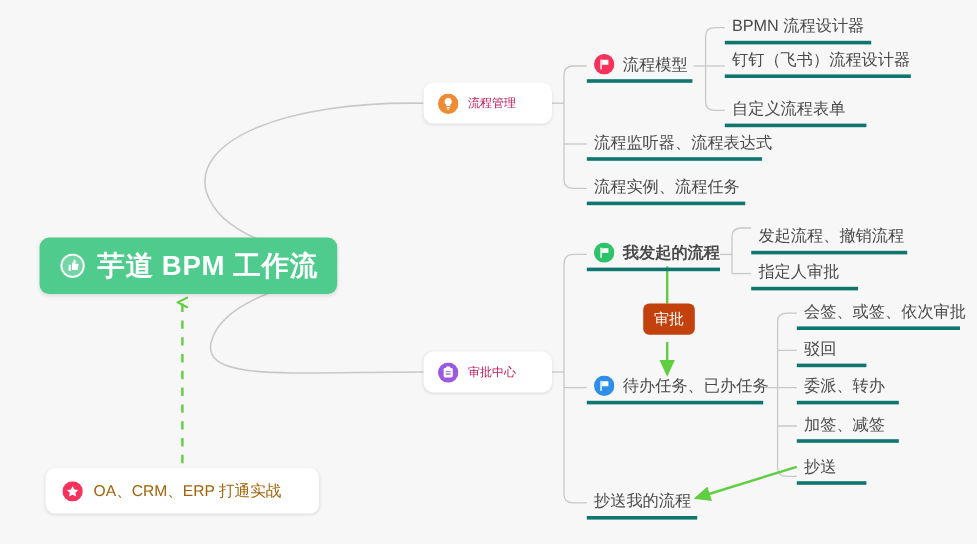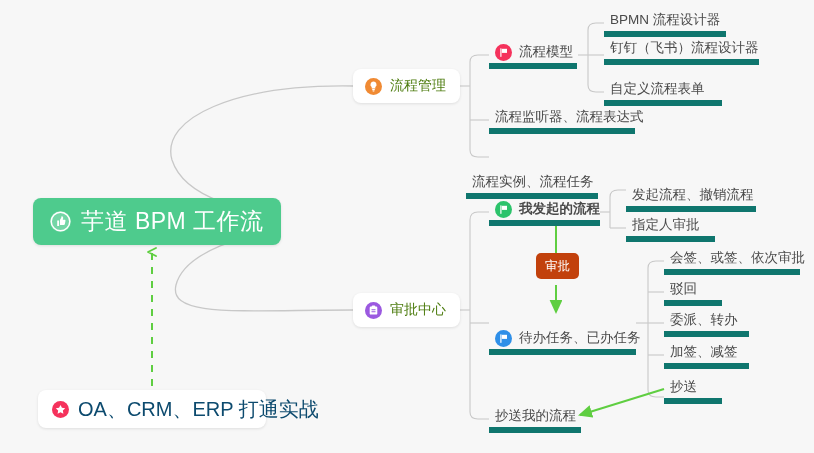--- a/index.html
+++ b/index.html
@@ -36,20 +36,21 @@
     top: 198px;
     width: 248px;
     height: 47px;
     background: #4ecb8d;
     border-radius: 8px;
     box-shadow: 0 1px 3px rgba(0,0,0,0.10);
     display: flex;
     align-items: center;
     padding-left: 17px;
     box-sizing: border-box;
+    font-weight: bold;
   }
   .root-label {
     color: #ffffff;
     font-size: 23px;
     letter-spacing: 0.5px;
     margin-left: 10px;
     white-space: nowrap;
   }
 
   
@@ -59,37 +60,37 @@
     border-radius: 8px;
     box-shadow: 0 1px 3px rgba(0,0,0,0.10);
     display: flex;
     align-items: center;
     height: 34px;
     padding: 0 14px 0 12px;
     box-sizing: border-box;
     white-space: nowrap;
   }
   .branch-label {
-    color: #4d7c0f;
-    font-size: 14px;
+    color: #be185d;
+    font-size: 10px;
     margin-left: 8px;
   }
   #branch-liucheng { left: 353px; top: 69px; width: 107px; }
   #branch-shenpi   { left: 353px; top: 293px; width: 107px; }
 
   
   .leaf {
     position: absolute;
     white-space: nowrap;
     display: flex;
     align-items: center;
     height: 28px;
     box-sizing: border-box;
     padding: 0 8px 0 6px;
-    border-bottom: 6px solid #0f766e;
+    border-bottom: 3px solid #0f766e;
   }
   .leaf-label {
     color: #4a4a4a;
     font-size: 13.5px;
   }
   .leaf.has-icon .leaf-label { margin-left: 7px; }
 
   
   .icon-badge {
     width: 17px;
@@ -128,22 +129,22 @@
     height: 38px;
     background: #ffffff;
     border-radius: 8px;
     box-shadow: 0 1px 3px rgba(0,0,0,0.10);
     display: flex;
     align-items: center;
     padding-left: 14px;
     box-sizing: border-box;
   }
   .callout-label {
-    color: #0c4a6e;
-    font-size: 20px;
+    color: #a16207;
+    font-size: 13px;
     margin-left: 9px;
     white-space: nowrap;
   }
 </style>
 </head>
 <body>
 
 <div id="canvas">
 
   <svg class="links" viewBox="0 0 814 453">
@@ -238,21 +239,21 @@
         <path d="M6.8 4.8 h5.2 v4.1 H6.8 z" fill="#ffffff"></path>
       </svg>
     </span>
     <span class="leaf-label">流程模型</span>
   </div>
 
   <div class="leaf" style="left:489px; top:106px; width:146px;">
     <span class="leaf-label">流程监听器、流程表达式</span>
   </div>
 
-  <div class="leaf" style="left:466px; top:143px; width:132px;margin-top:28px;">
+  <div class="leaf" style="left:489px; top:143px; width:132px;">
     <span class="leaf-label">流程实例、流程任务</span>
   </div>
 
   <div class="leaf" style="left:604px; top:9px; width:122px;">
     <span class="leaf-label">BPMN 流程设计器</span>
   </div>
 
   <div class="leaf" style="left:604px; top:37px; width:155px;">
     <span class="leaf-label">钉钉（飞书）流程设计器</span>
   </div>
@@ -278,21 +279,21 @@
     <span class="icon-badge">
       <svg width="17" height="17" viewBox="0 0 17 17">
         <circle cx="8.5" cy="8.5" r="8.5" fill="#2cc36b"></circle>
         <rect x="5.3" y="4.3" width="1.2" height="8.6" rx="0.55" fill="#ffffff"></rect>
         <path d="M6.8 4.8 h5.2 v4.1 H6.8 z" fill="#ffffff"></path>
       </svg>
     </span>
     <span class="leaf-label">我发起的流程</span>
   </div>
 
-  <div class="leaf has-icon" style="left:489px; top:327px; width:147px;">
+  <div class="leaf has-icon" style="left:489px; top:309px; width:147px;">
     <span class="icon-badge">
       <svg width="17" height="17" viewBox="0 0 17 17">
         <circle cx="8.5" cy="8.5" r="8.5" fill="#2e8fe8"></circle>
         <rect x="5.3" y="4.3" width="1.2" height="8.6" rx="0.55" fill="#ffffff"></rect>
         <path d="M6.8 4.8 h5.2 v4.1 H6.8 z" fill="#ffffff"></path>
       </svg>
     </span>
     <span class="leaf-label">待办任务、已办任务</span>
   </div>
 

